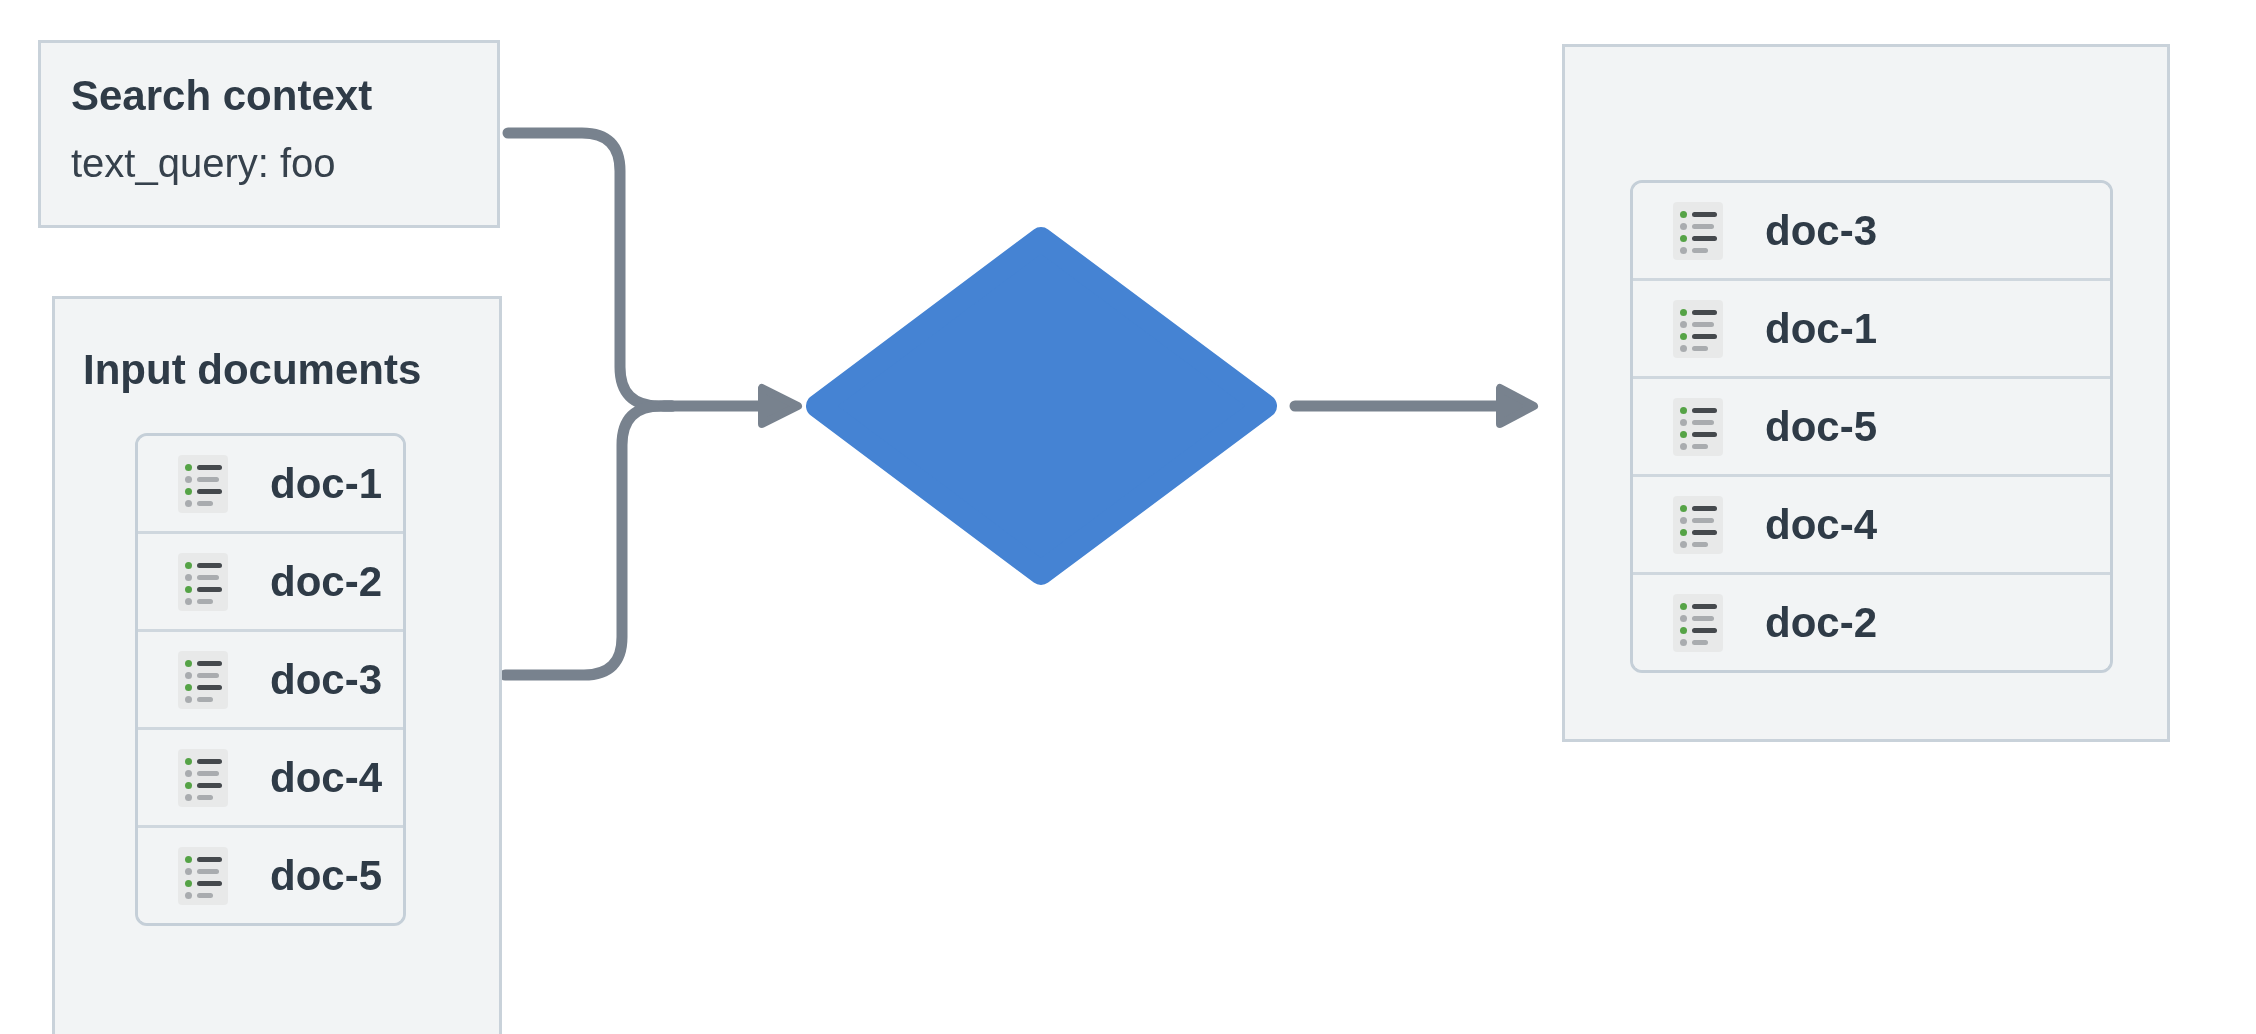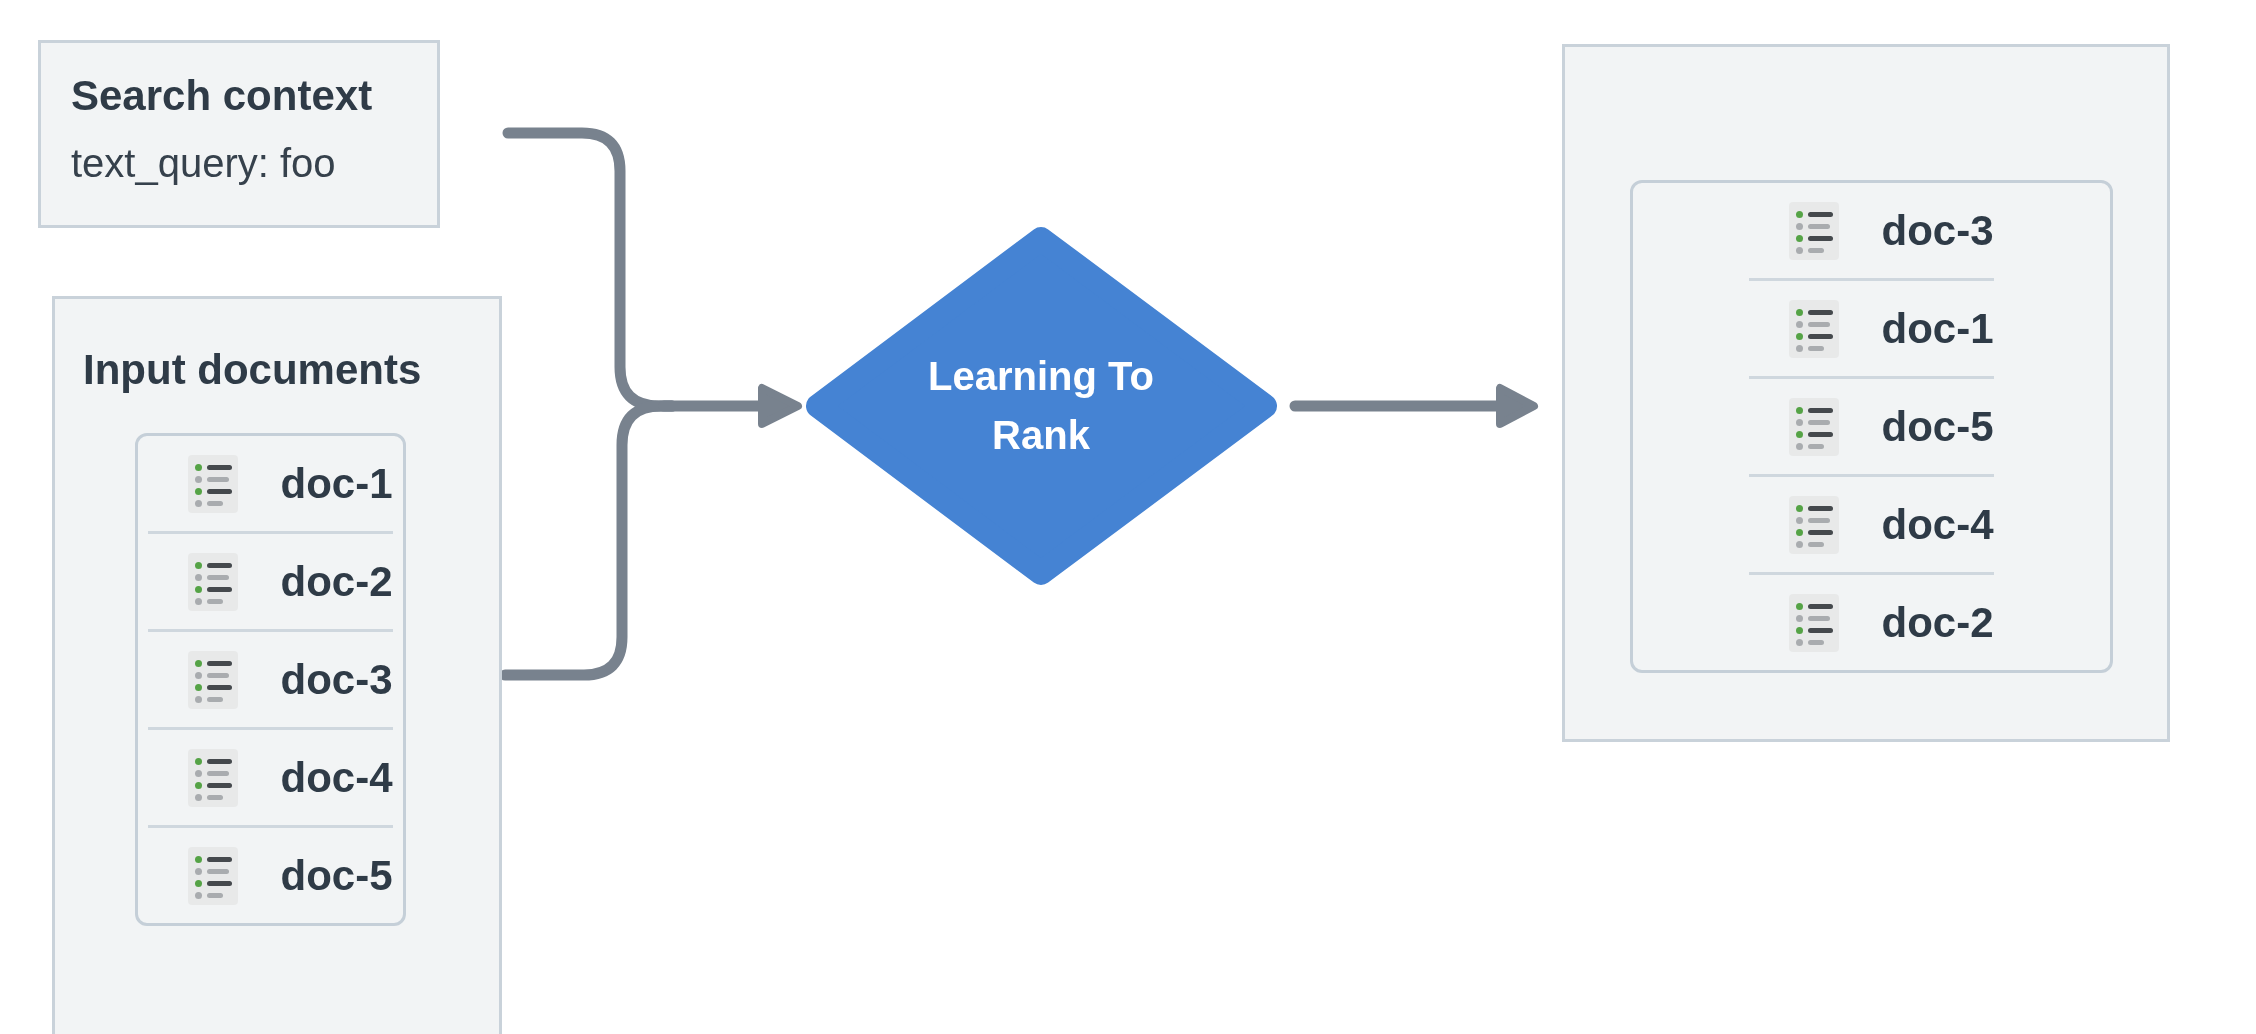--- a/index.html
+++ b/index.html
@@ -27,39 +27,38 @@
     color:#2f3b47;
     white-space:nowrap;
   }
   .box-subtext{
     font-size:40px;
     line-height:1.2;
     color:#36414c;
     white-space:nowrap;
   }
 
-  #search-box{left:38px;top:40px;width:402px;height:188px;padding:28px 0 0 30px;}
+  #search-box{left:38px;top:40px;width:462px;height:188px;padding:28px 0 0 30px;}
   #search-box .box-subtext{margin-top:18px;}
 
   #input-box{left:52px;top:296px;width:450px;height:872px;}
   #input-box .box-title{position:absolute;left:28px;top:46px;}
 
   #output-box{left:1562px;top:44px;width:608px;height:698px;}
   #output-box .box-title{position:absolute;left:0;top:44px;width:100%;text-align:center;font-size:38px;}
 
   .doc-stack{
     position:absolute;
     box-sizing:border-box;
     border:3px solid #c5cfd8;
     border-radius:12px;
     background:#f2f4f5;
     display:flex;
     flex-direction:column;
     overflow:hidden;
-    align-items:center;
   }
   #input-box .doc-stack{left:80px;top:134px;width:271px;height:493px;}
   #output-box .doc-stack{left:65px;top:133px;width:483px;height:493px;}
 
   .doc-row{
     flex:1;
     display:flex;
     align-items:center;
     border-bottom:3px solid #cfd7de;
     background:#f2f4f5;
@@ -234,21 +233,20 @@
             <span class="icon-row">
               <span class="icon-dot dot-gray"></span>
               <span class="icon-line line-short"></span>
             </span>
           </span>
         <span class="doc-label">doc-5</span>
       </div>
     </div>
   </div>
 
-  <div id="diamond-label">Learning To Rank</div>
 
   <div class="node-box" id="output-box">
     <div class="doc-stack">
       <div class="doc-row">
         <span class="doc-icon">
             <span class="icon-row">
               <span class="icon-dot dot-green"></span>
               <span class="icon-line line-dark"></span>
             </span>
             <span class="icon-row">

